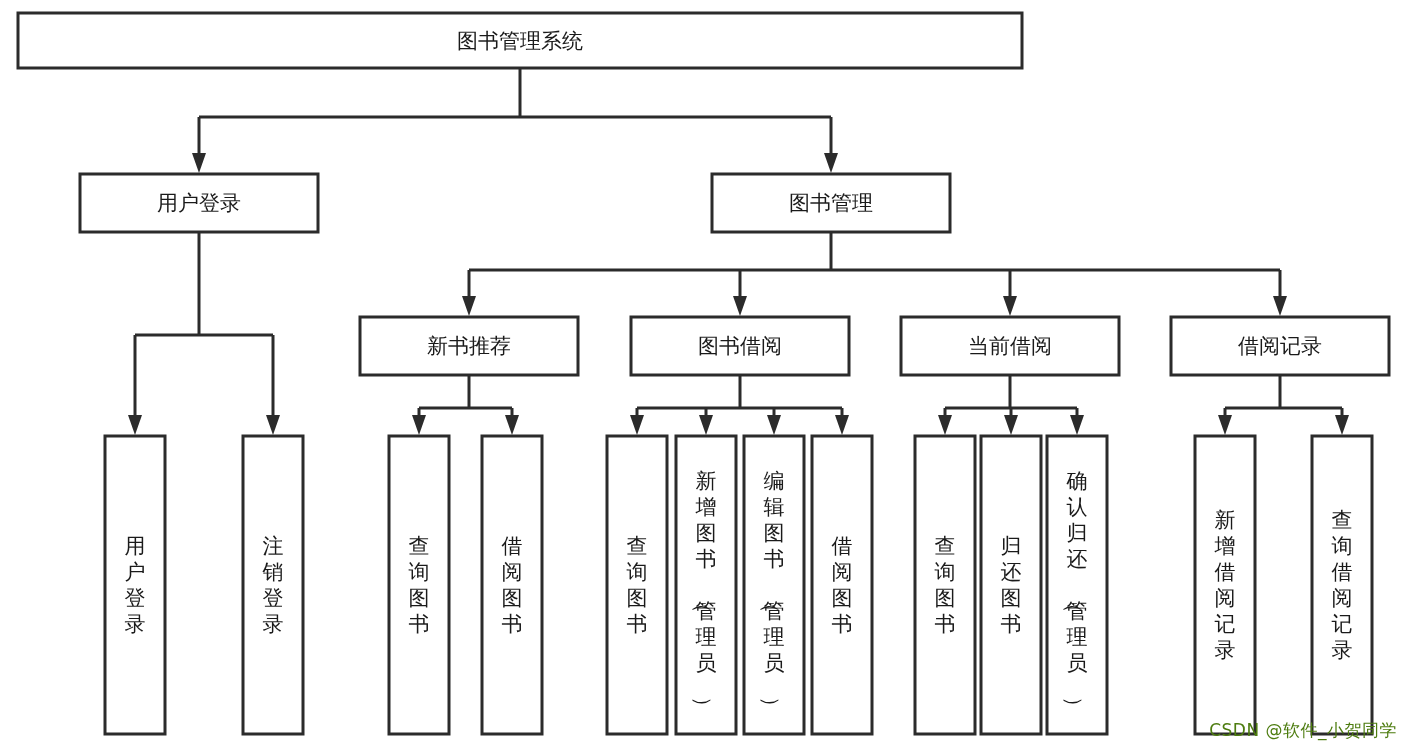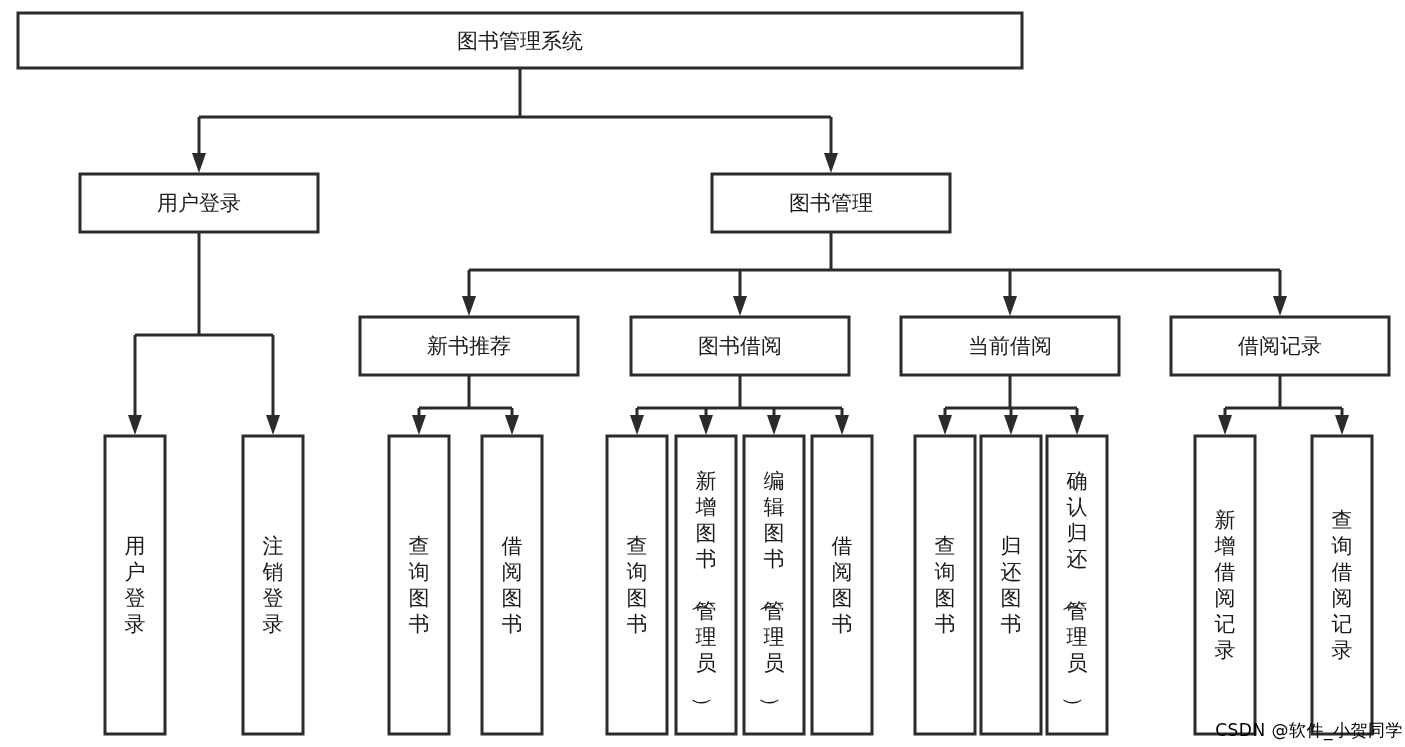--- a/index.html
+++ b/index.html
@@ -50,25 +50,25 @@
     dominant-baseline: middle;
   }
   .node-label-v {
     font-family: "DejaVu Sans", "Liberation Sans", sans-serif;
     font-size: 21px;
     fill: #1a1a1a;
     text-anchor: middle;
   }
   .watermark {
     position: absolute;
-    right: 2px;
+    right: 8px;
     bottom: 5px;
     font-family: "DejaVu Sans", "Liberation Sans", sans-serif;
     font-size: 17px;
-    color: #000000;
+    color: #4d7c0f;
     white-space: nowrap;
     letter-spacing: 0.5px;
     user-select: none;
   }
 </style>
 </head>
 <body>
 
 <div id="diagram-root">
 

